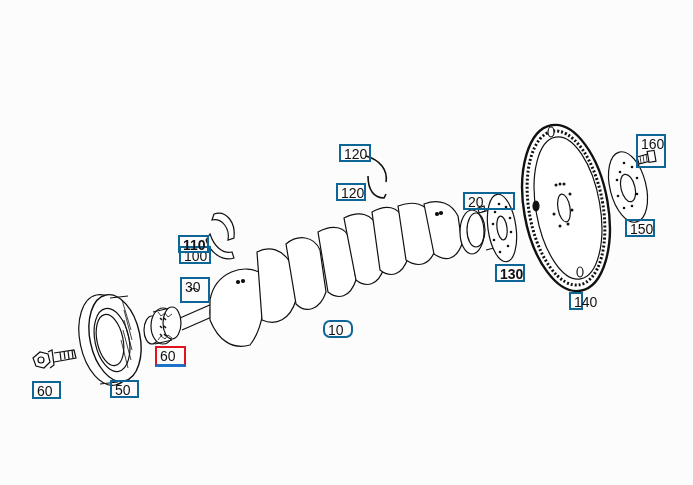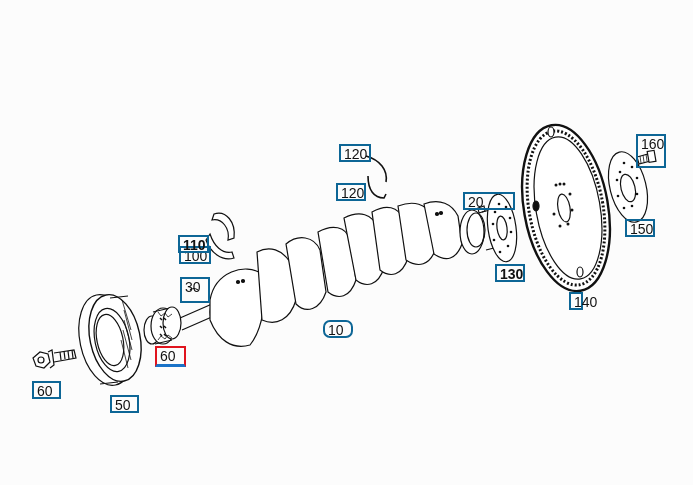--- a/index.html
+++ b/index.html
@@ -163,21 +163,21 @@
 </div>
 <div class="callout" style="left:463px;top:192px;width:52px;height:18px;">
   <span>20</span>
 </div>
 <div class="callout" style="left:180px;top:277px;width:30px;height:26px;">
   <span>30</span>
 </div>
 <div class="callout selected" style="left:155px;top:346px;width:31px;height:21px;">
   <span>60</span>
 </div>
-<div class="callout" style="left:110px;top:395px;width:29px;height:18px;">
+<div class="callout" style="left:110px;top:380px;width:29px;height:18px;">
   <span>50</span>
 </div>
 <div class="callout" style="left:32px;top:381px;width:29px;height:18px;">
   <span>60</span>
 </div>
 <div class="callout" style="left:179px;top:208px;width:32px;height:18px;margin-top:38px;">
   <span>100</span>
 </div>
 <div class="callout" style="left:178px;top:235px;width:31px;height:18px;font-weight:bold;">
   <span>110</span>

